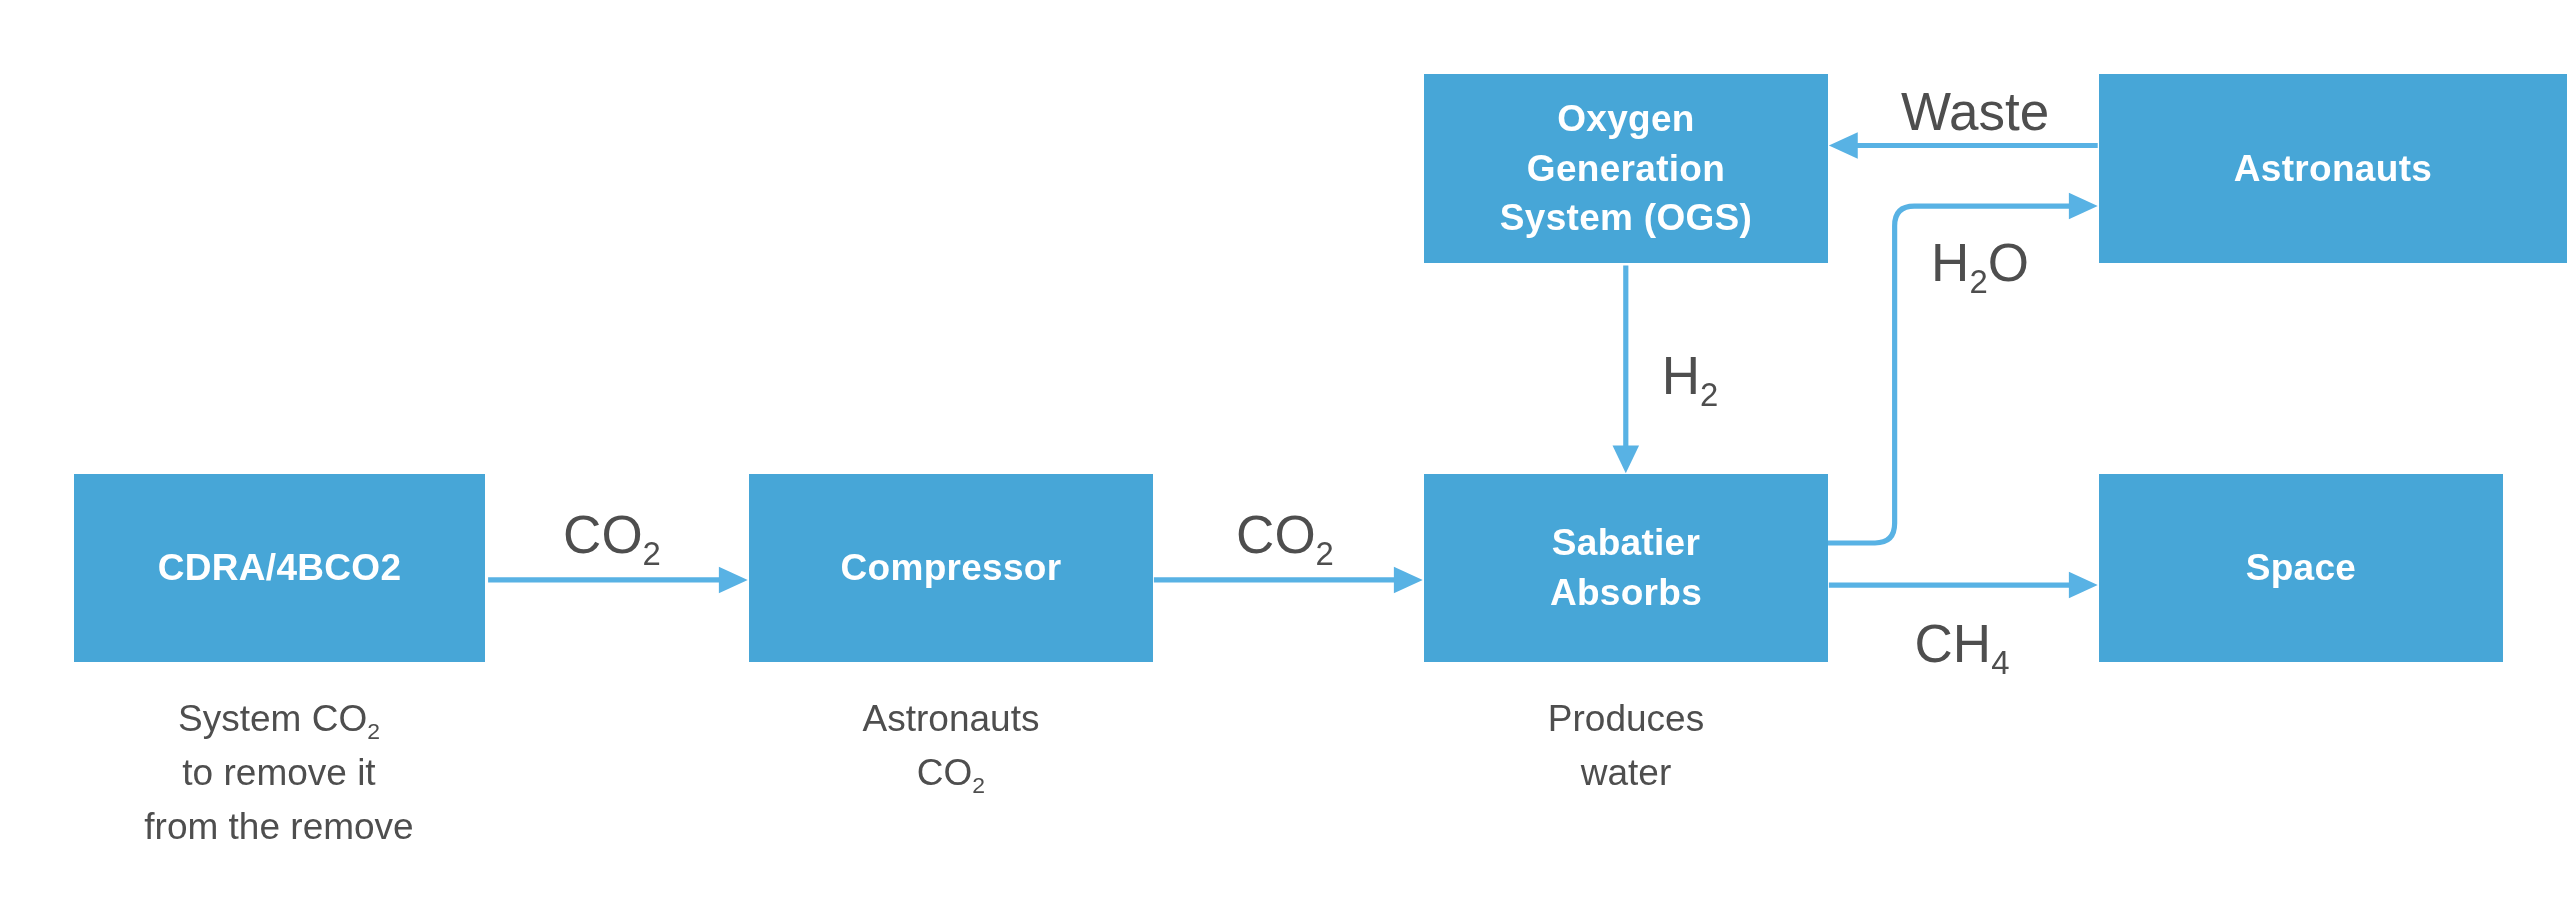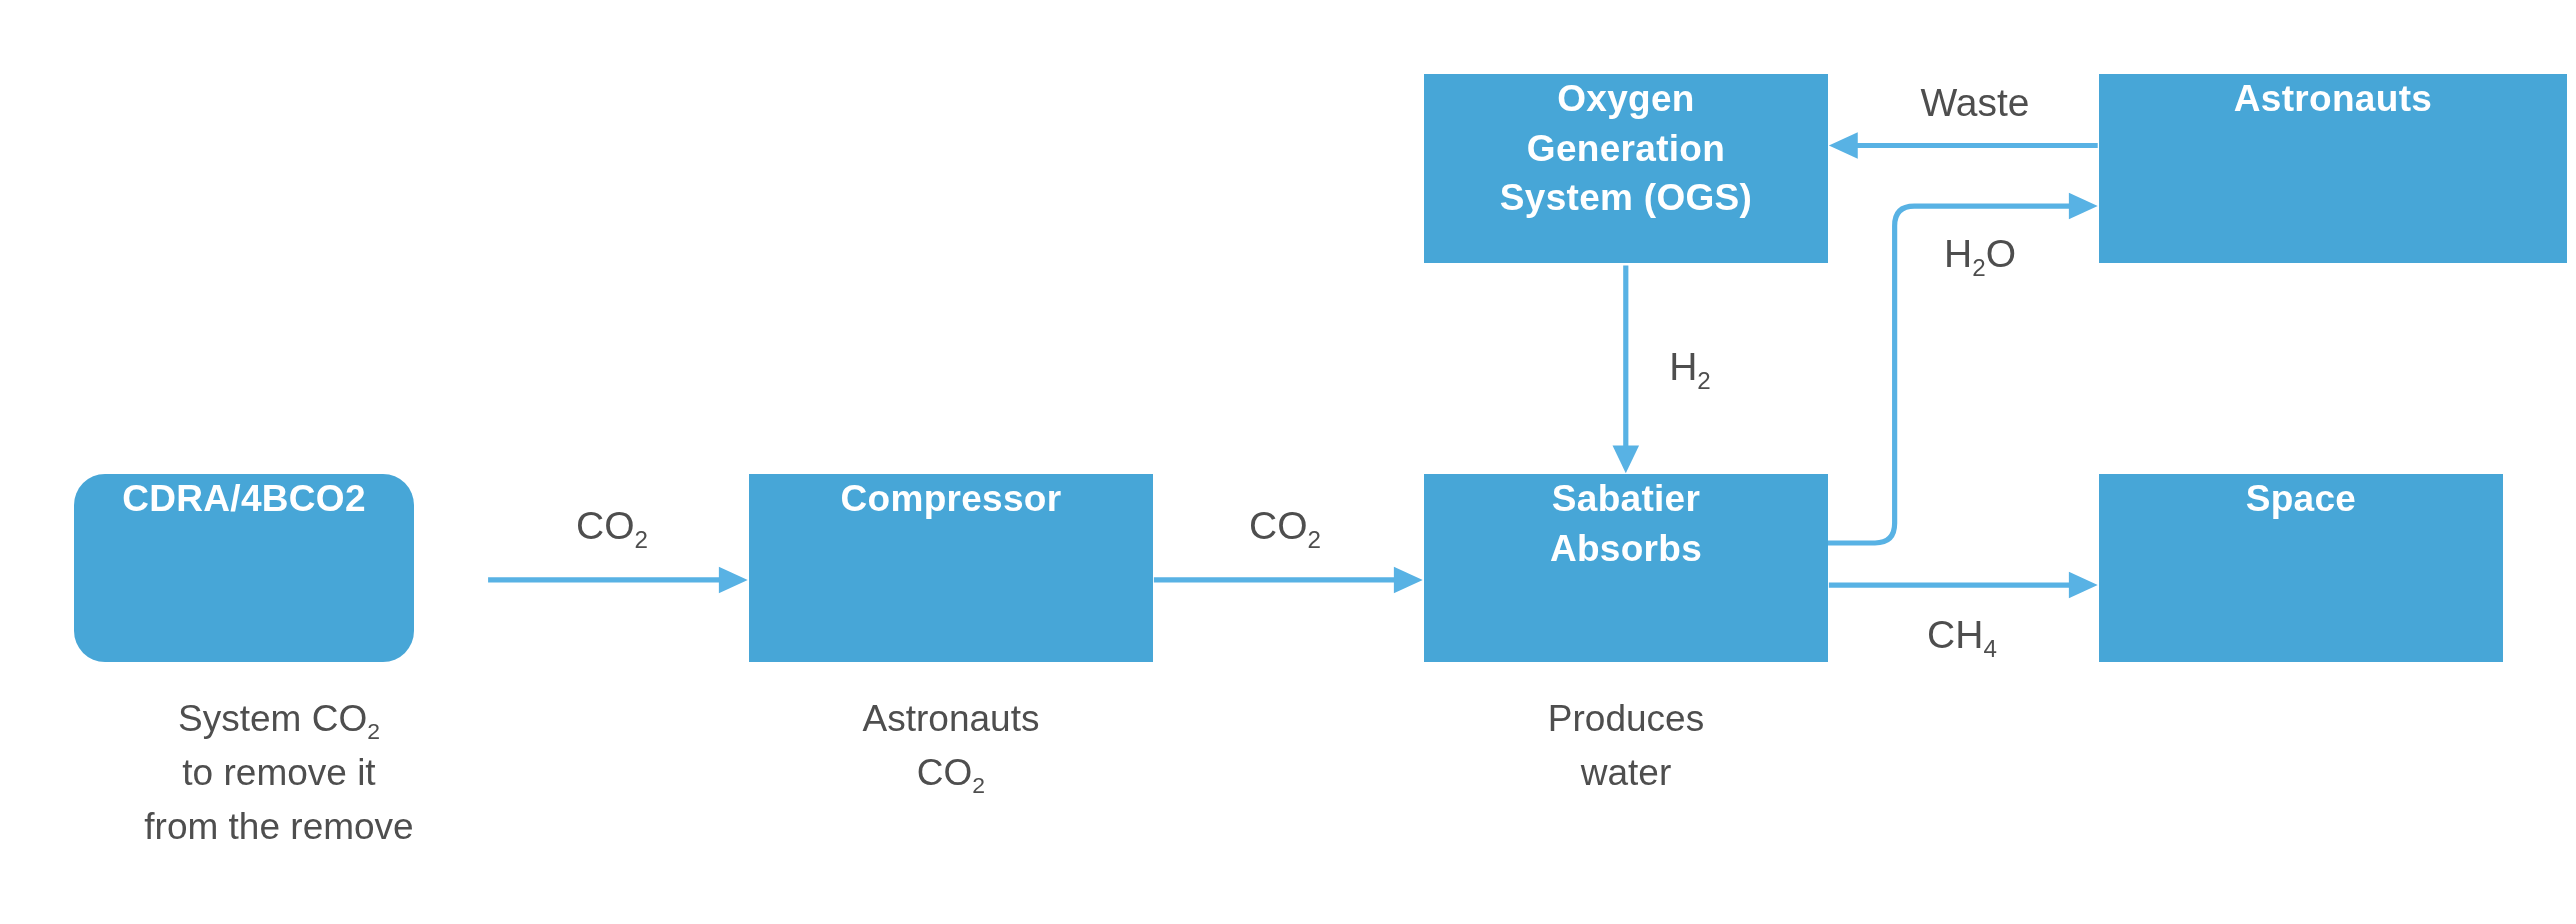--- a/index.html
+++ b/index.html
@@ -19,20 +19,21 @@
     width: 2576px;
     height: 925px;
     background: var(--background);
     overflow: hidden;
   }
   .box {
     position: absolute;
     background: var(--box-blue);
     color: var(--box-text);
     display: flex;
+    align-items: center;
     justify-content: center;
     text-align: center;
   }
   .box-label {
     font-size: 37px;
     font-weight: 700;
     line-height: 1.34;
     white-space: pre-line;
     letter-spacing: 0.3px;
   }
@@ -47,21 +48,21 @@
     stroke: var(--arrow-blue);
     stroke-width: 9px;
     fill: none;
   }
   .ch {
     fill: var(--arrow-blue);
     stroke: none;
   }
   .flow-label {
     position: absolute;
-    font-size: 39px;
+    font-size: 53px;
     color: var(--label-text);
     white-space: nowrap;
     transform: translateX(-50%);
   }
   .chem-sub {
     font-size: 0.62em;
     line-height: 0;
   }
   .caption {
     position: absolute;
@@ -90,21 +91,21 @@
     <line class="cl" x1="3636" y1="252" x2="3214" y2="252"></line>
     <polygon class="ch" points="3170,252 3220,229 3220,275"></polygon>
 
     <path class="cl" d="M 3168 941 L 3250 941 Q 3284 941 3284 907 L 3284 391 Q 3284 357 3318 357 L 3594 357"></path>
     <polygon class="ch" points="3636,357 3586,334 3586,380"></polygon>
 
     <line class="cl" x1="3170" y1="1014" x2="3593" y2="1014"></line>
     <polygon class="ch" points="3636,1014 3586,991 3586,1037"></polygon>
   </svg>
 
-  <div class="box" style="left:74px; top:474px; width:340px; height:188px;border-radius:31px;">
+  <div class="box" style="left:74px; top:474px; width:411px; height:188px;">
     <div class="box-label">CDRA/4BCO2</div>
   </div>
 
   <div class="box" style="left:749px; top:474px; width:404px; height:188px;">
     <div class="box-label">Compressor</div>
   </div>
 
   <div class="box" style="left:1424px; top:474px; width:404px; height:188px;">
     <div class="box-label">Sabatier
 Absorbs</div>

